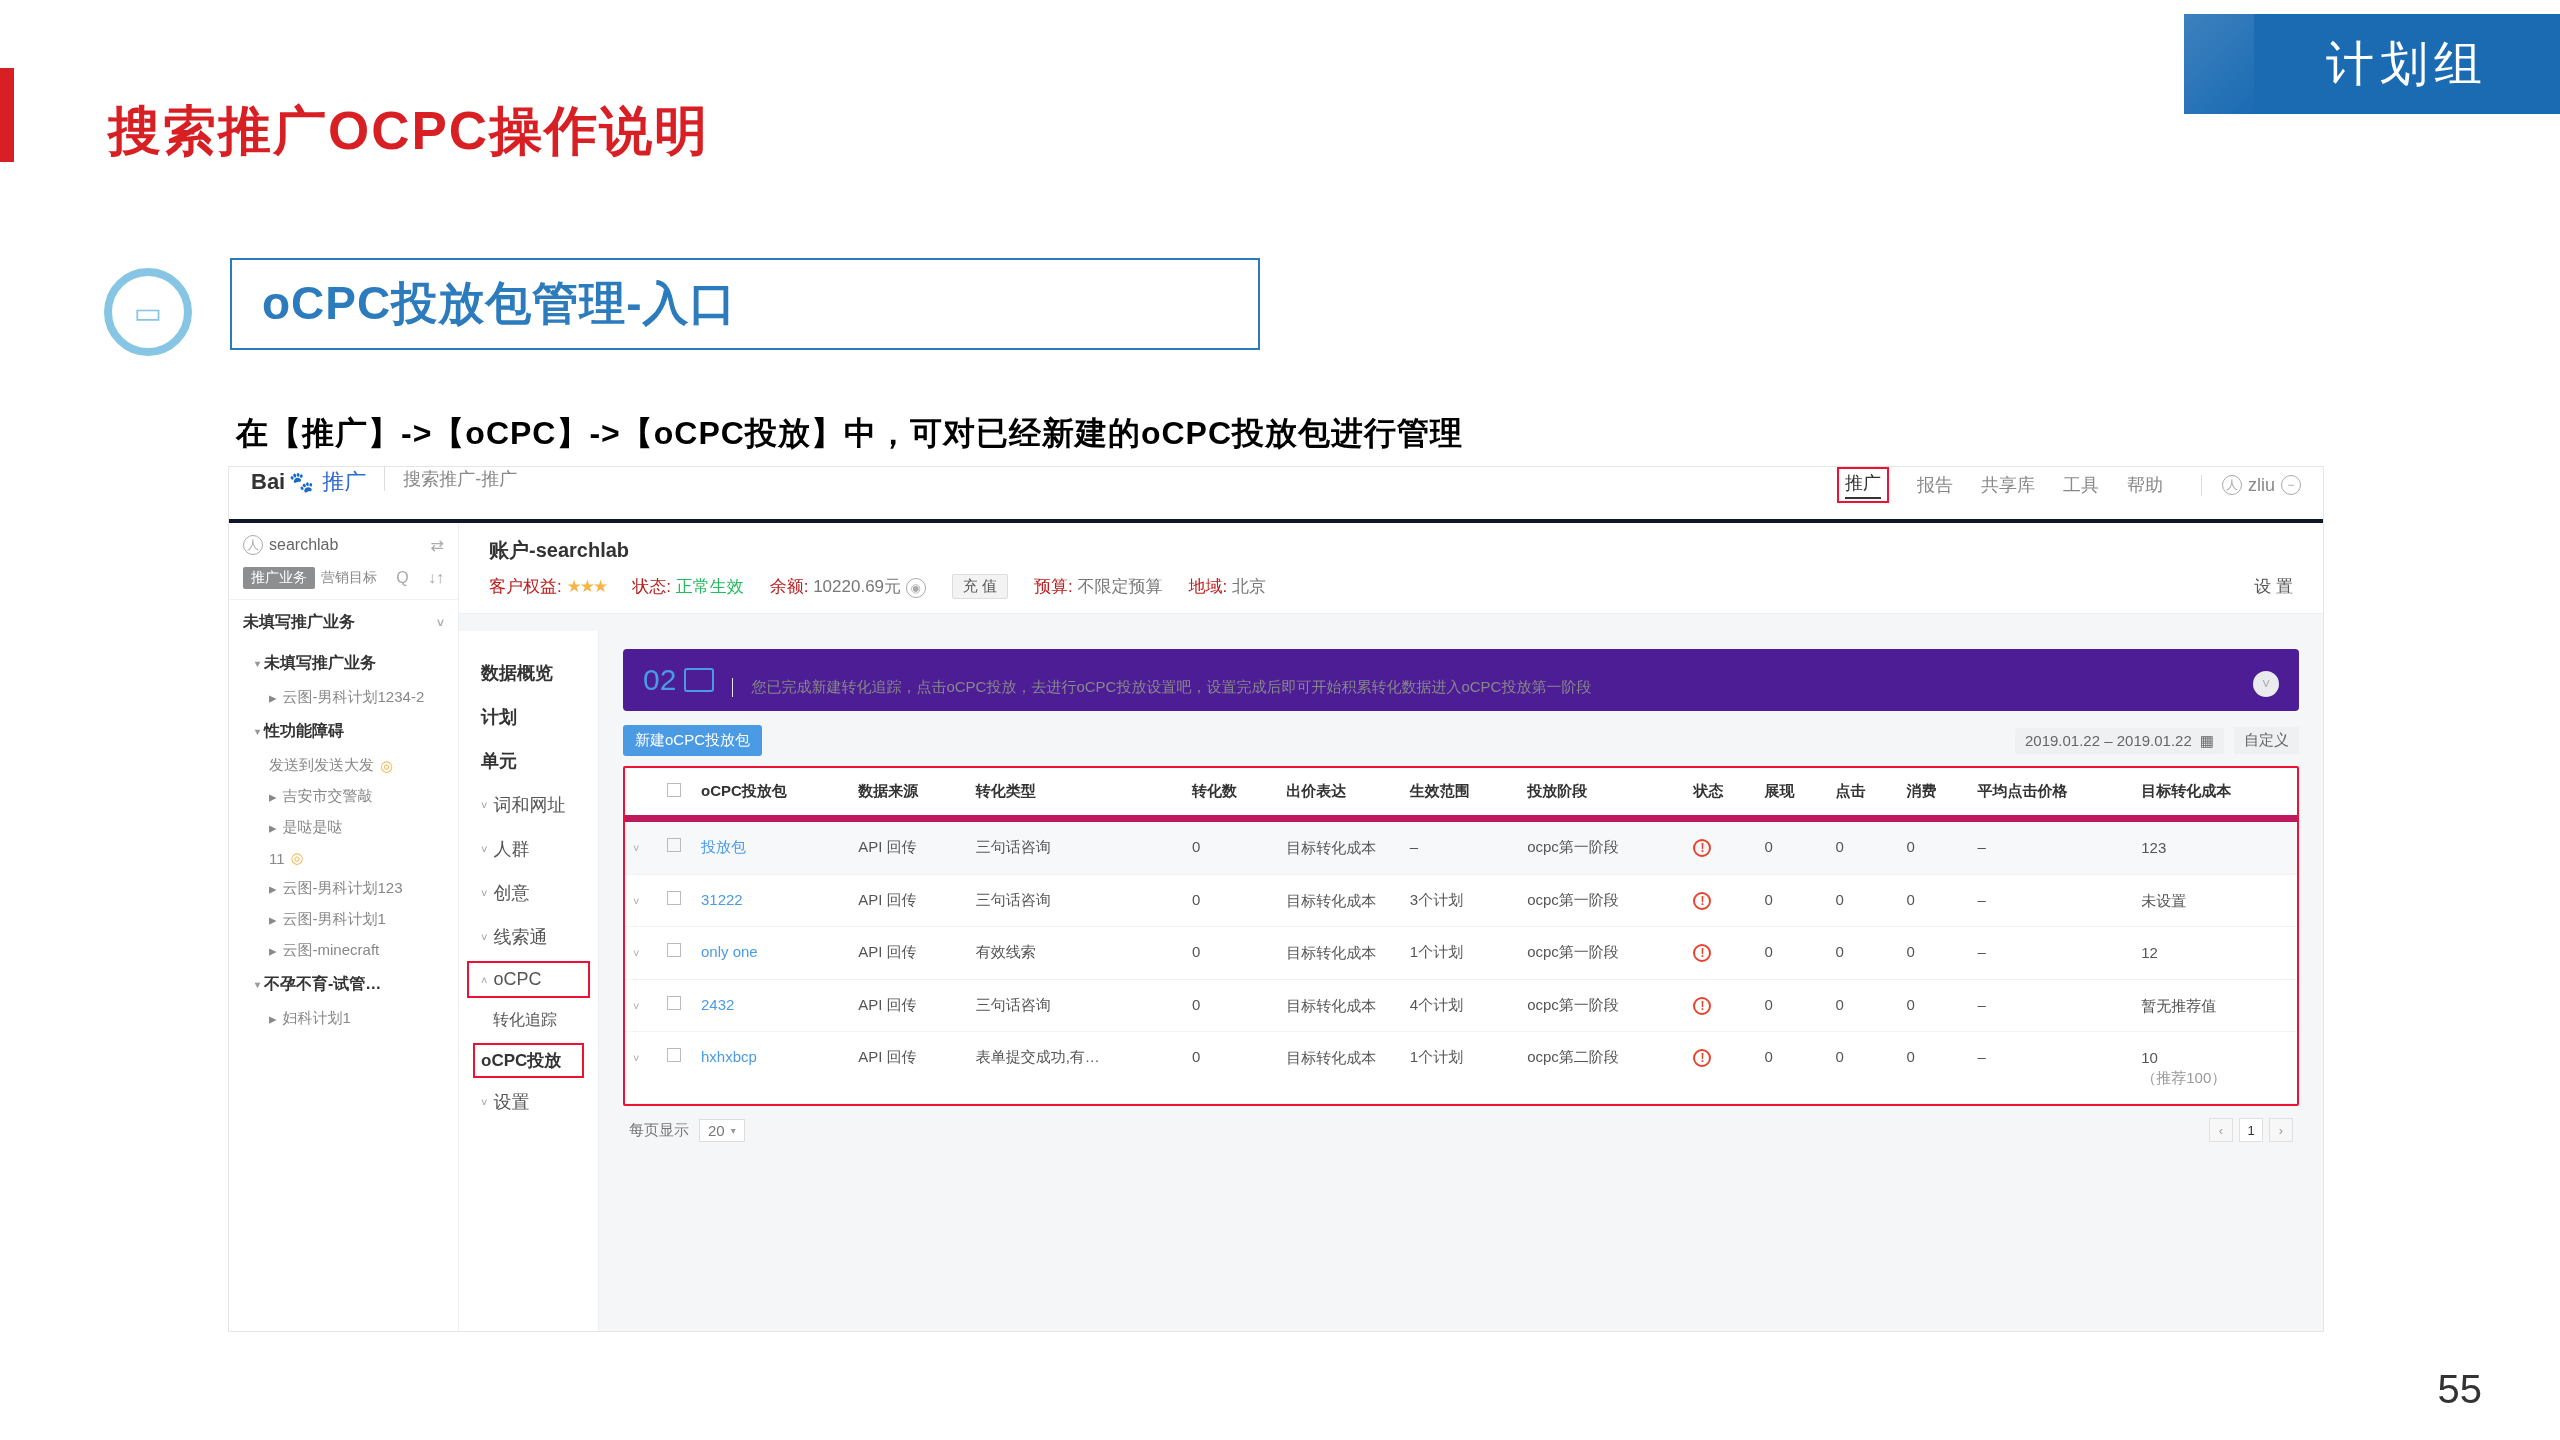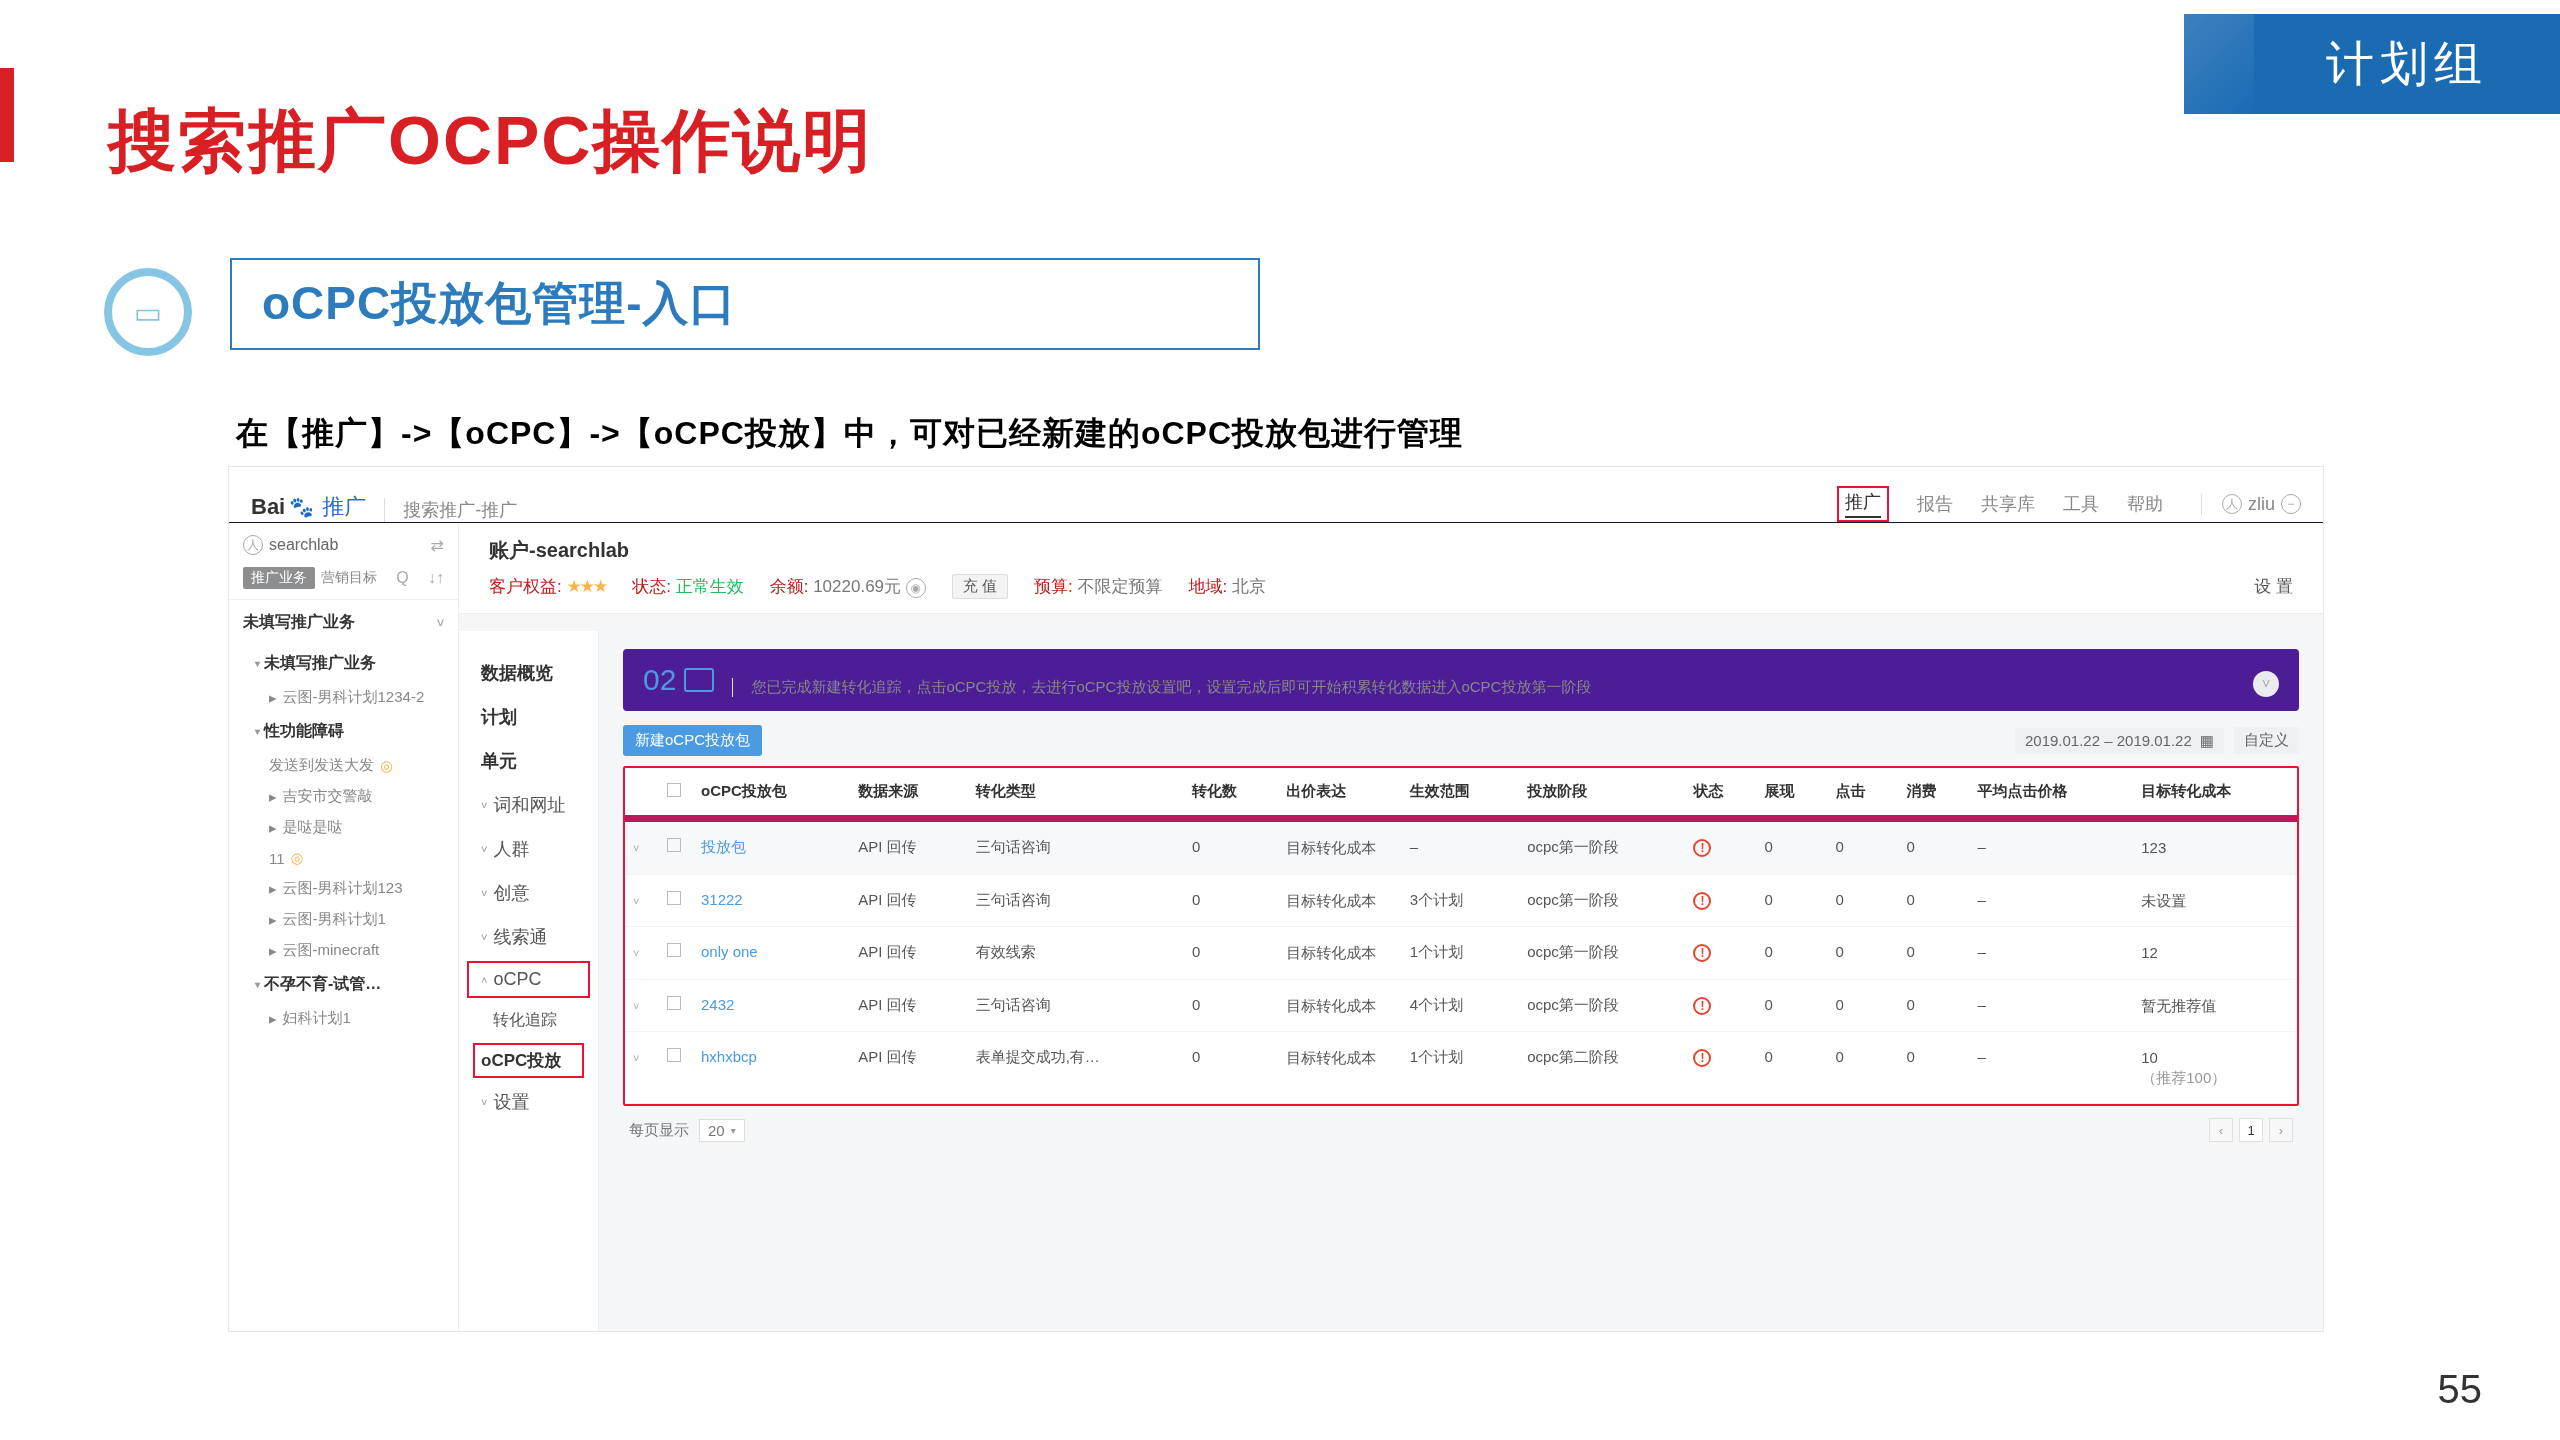--- a/index.html
+++ b/index.html
@@ -5,21 +5,21 @@
 * { margin: 0; padding: 0; box-sizing: border-box; }
 body {
   width: 2560px;
   height: 1440px;
   background: #fff;
   font-family: "Microsoft YaHei", "PingFang SC", sans-serif;
   position: relative;
   overflow: hidden;
 }
 .red-bar { position: absolute; left: 0; top: 68px; width: 14px; height: 94px; background: #d71f24; }
-.pg-title { position: absolute; left: 108px; top: 96px; font-size: 68px; font-weight: 700; color: #d71f24; letter-spacing: 2px; }
+.pg-title { position: absolute; left: 108px; top: 96px; font-size: 53px; font-weight: 700; color: #d71f24; letter-spacing: 2px; }
 .badge-box {
   position: absolute; right: 0; top: 14px; width: 376px; height: 100px;
   background: #1b6bb3; display: flex;
 }
 .badge-box .inner { margin-left: 70px; display: flex; align-items: center; flex: 1; justify-content: center; color: #fff; font-size: 48px; font-weight: 500; letter-spacing: 6px; }
 .badge-accent { position: absolute; left: 0; top: 0; width: 70px; height: 100px; background: linear-gradient(135deg, rgba(255,255,255,0.15), transparent); }
 
 .icon-circle {
   position: absolute; left: 104px; top: 268px; width: 88px; height: 88px;
   border-radius: 50%; border: 8px solid #86c6e4; background: #fff;
@@ -33,22 +33,22 @@
 .sub-box span { font-size: 46px; font-weight: 700; color: #2b7bbd; letter-spacing: 1px; }
 
 .desc { position: absolute; left: 236px; top: 412px; font-size: 32px; font-weight: 700; color: #000; letter-spacing: 1px; }
 
 .screenshot {
   position: absolute; left: 228px; top: 466px; width: 2096px; height: 866px;
   background: #f7f7f8; border: 1px solid #e5e5e5; font-size: 18px; color: #333;
 }
 
 .ss-top {
-  height: 56px; background: #fff; border-bottom: 1px solid #0f172a;
-  display: flex; align-items: flex-end; padding: 0 22px;
+  height: 56px; background: #fff; border-bottom: 4px solid #0f172a;
+  display: flex; align-items: flex-start; padding: 0 22px;
 }
 .logo { display: flex; align-items: center; gap: 4px; }
 .logo-text { font-size: 22px; font-weight: 700; }
 .logo-bai { color: #333; }
 .logo-du { color: #2f6bd0; }
 .logo-paw { color: #2f6bd0; font-size: 20px; }
 .logo-suf { font-weight: 400; margin-left: 4px; }
 .crumb { margin-left: 18px; color: #888; font-size: 18px; border-left: 1px solid #ddd; padding-left: 18px; }
 .top-nav { margin-left: auto; display: flex; gap: 28px; align-items: center; color: #888; font-size: 18px; }
 .top-nav .active { color: #333; border-bottom: 2px solid #333; padding-bottom: 4px; }

